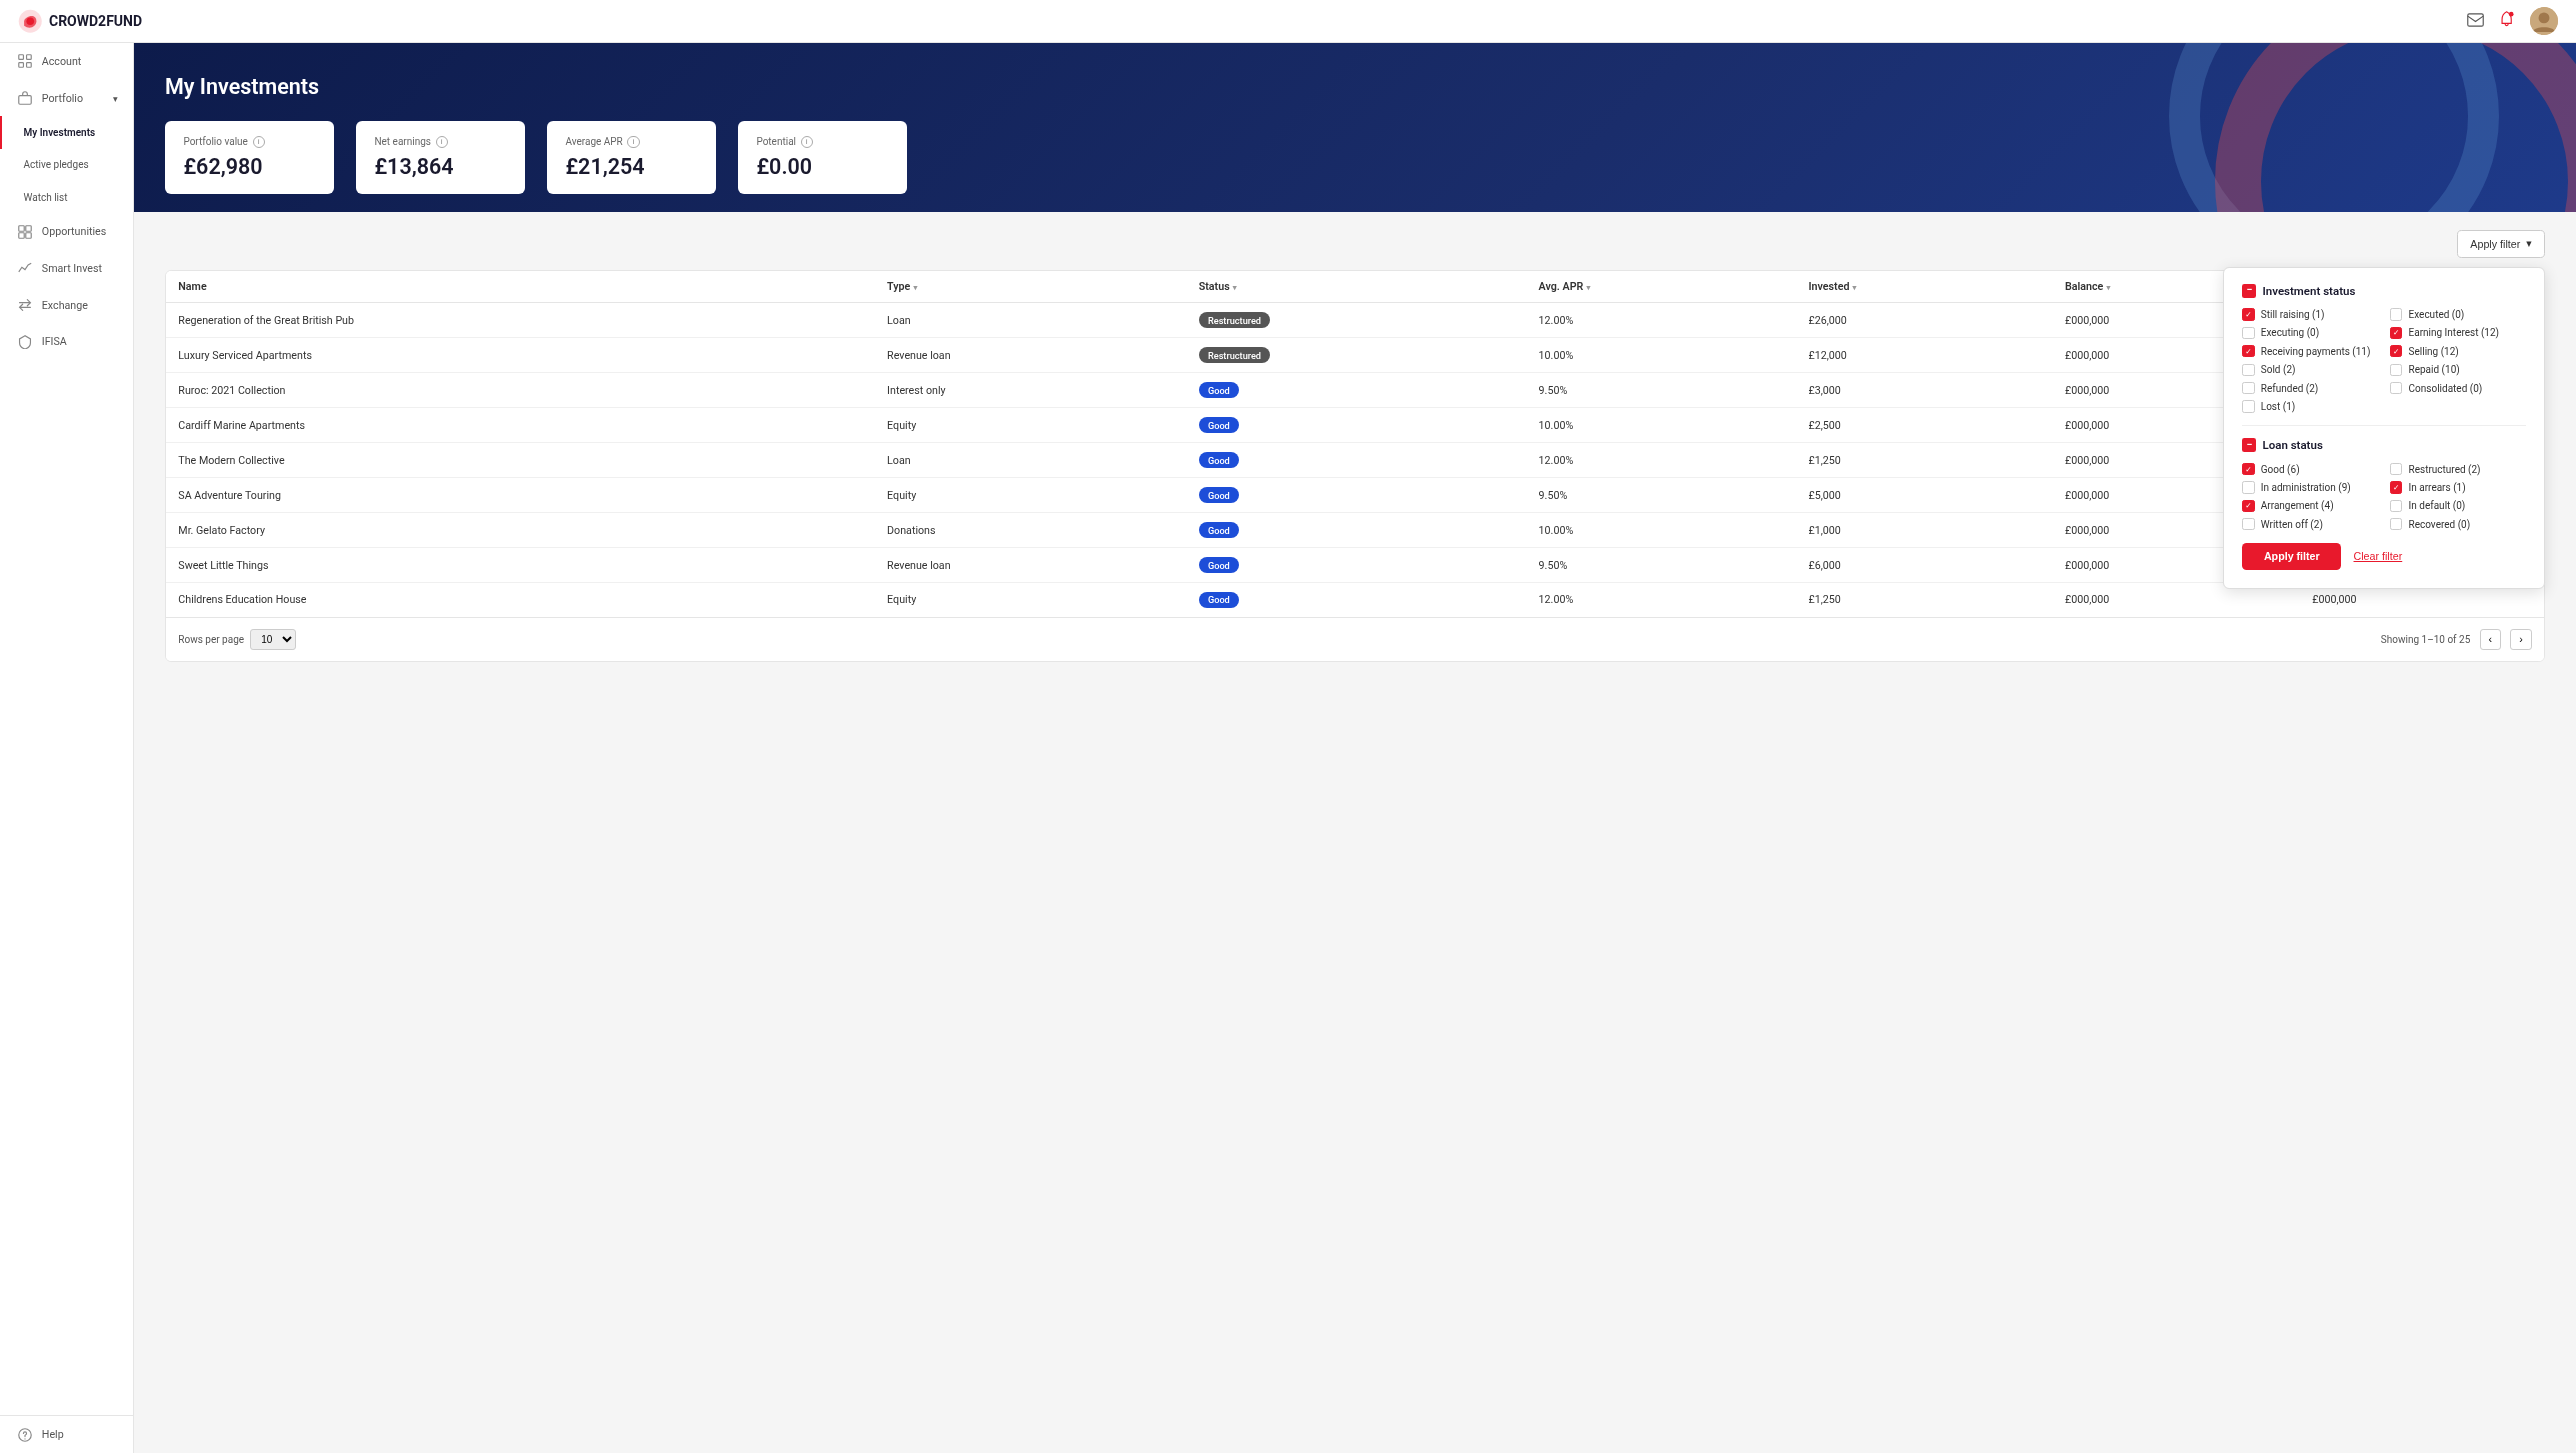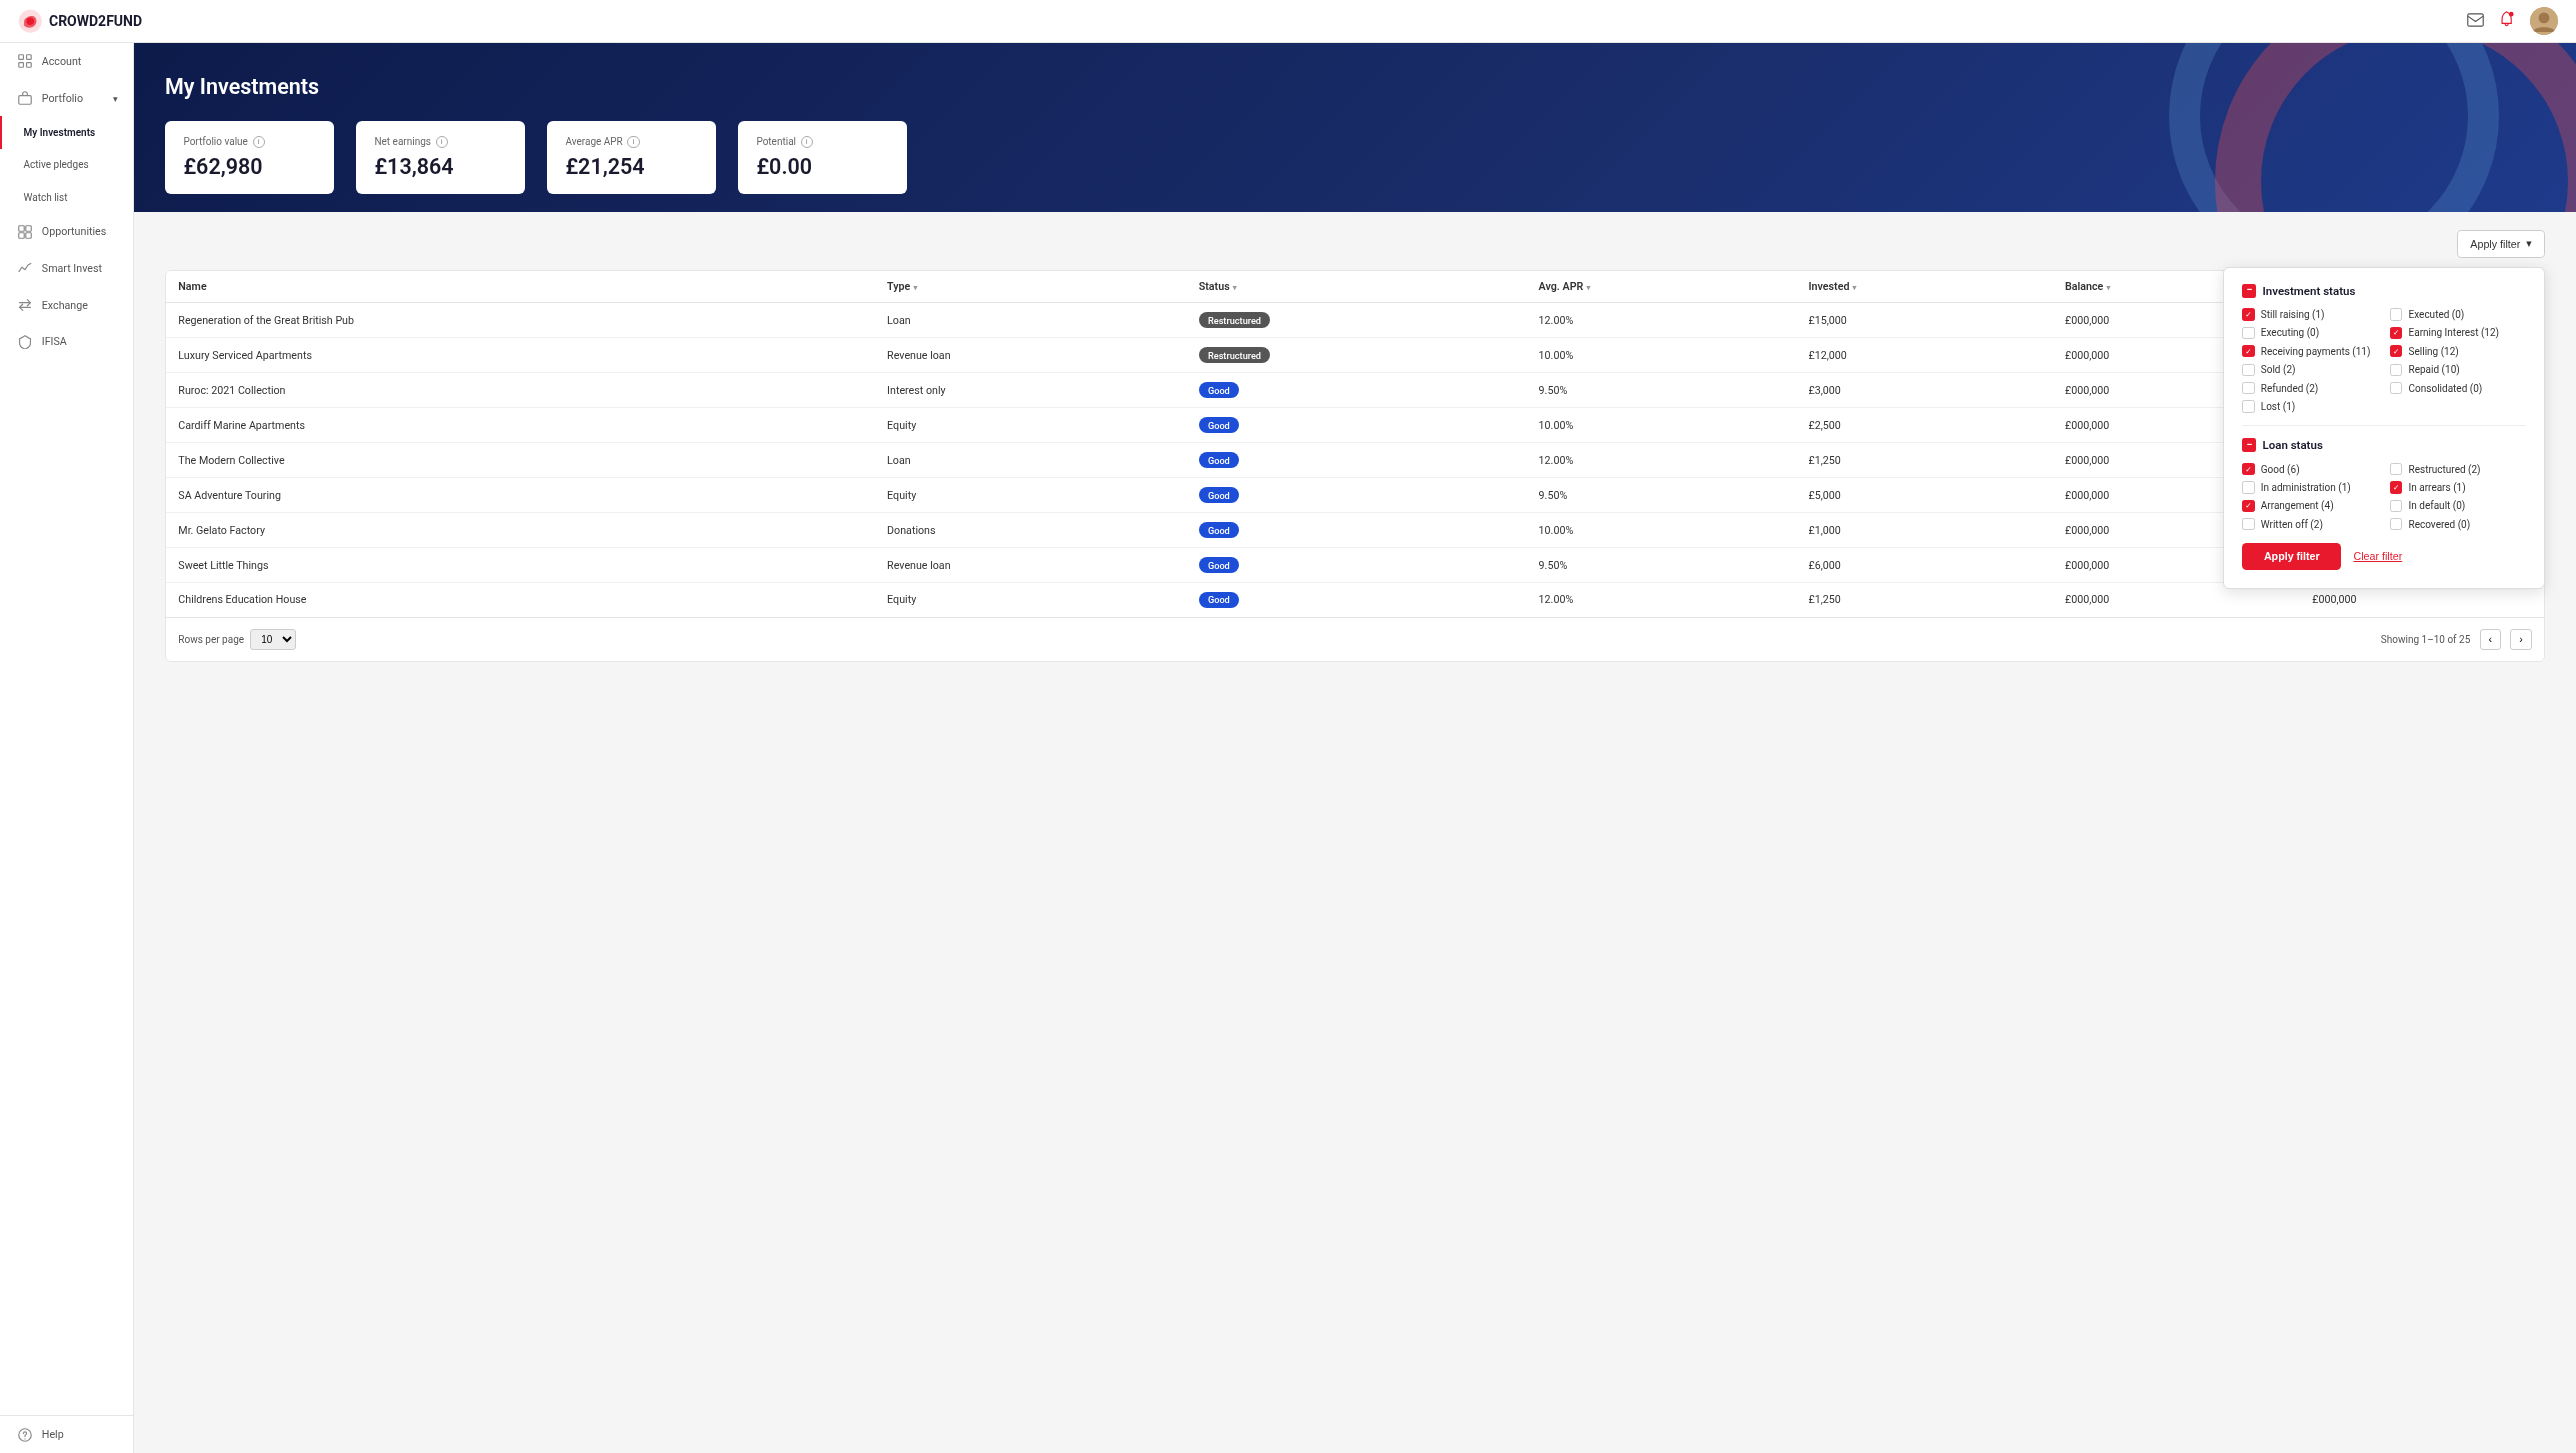--- a/index.html
+++ b/index.html
@@ -596,21 +596,21 @@
           <div class="filter-item">
                 <div class="filter-checkbox checked"></div>
                 <span>Good (6)</span>
               </div>
               <div class="filter-item">
                 <div class="filter-checkbox"></div>
                 <span>Restructured (2)</span>
               </div>
               <div class="filter-item">
                 <div class="filter-checkbox"></div>
-                <span>In administration (1)</span>
+                <span>In administration (9)</span>
               </div>
               <div class="filter-item">
                 <div class="filter-checkbox checked"></div>
                 <span>In arrears (1)</span>
               </div>
               <div class="filter-item">
                 <div class="filter-checkbox checked"></div>
                 <span>Arrangement (4)</span>
               </div>
               <div class="filter-item">
@@ -646,21 +646,21 @@
                 <th>Balance<span class="sort-icon">▾</span></th>
                 <th>Capital<span class="sort-icon">▾</span></th>
               </tr>
           </thead>
           <tbody id="table-body">
           <tr>
                 <td>Regeneration of the Great British Pub</td>
                 <td>Loan</td>
                 <td><span class="status-badge badge-restructured">Restructured</span></td>
                 <td>12.00%</td>
-                <td>£15,000</td>
+                <td>£26,000</td>
                 <td>£000,000</td>
                 <td>£000,000</td>
               </tr>
               <tr>
                 <td>Luxury Serviced Apartments</td>
                 <td>Revenue loan</td>
                 <td><span class="status-badge badge-restructured">Restructured</span></td>
                 <td>10.00%</td>
                 <td>£12,000</td>
                 <td>£000,000</td>

